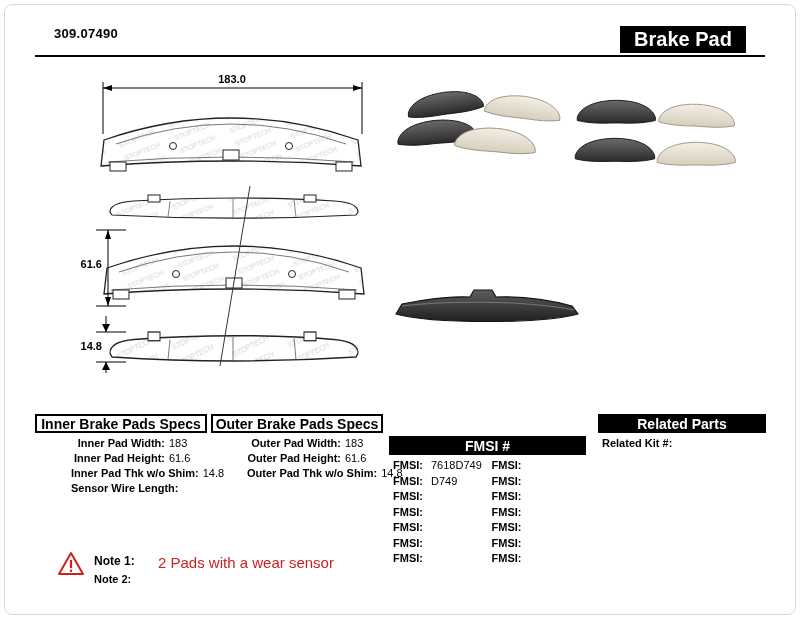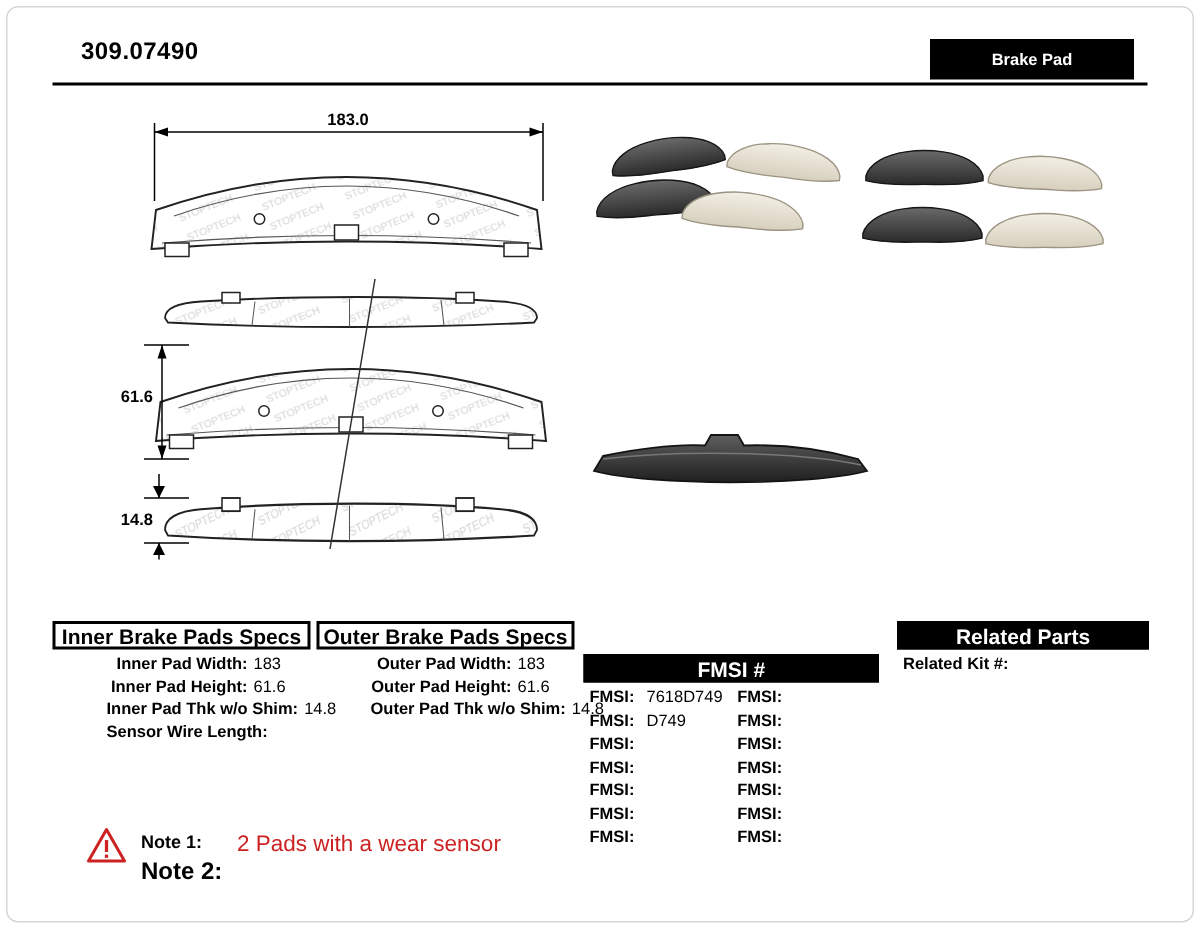--- a/index.html
+++ b/index.html
@@ -1,22 +1,22 @@
 <!DOCTYPE html>
 <html><head>
 <meta charset="utf-8">
 <style>
   * { margin:0; padding:0; box-sizing:border-box; }
   html,body { width:800px; height:619px; background:#fff; overflow:hidden;
     font-family:"Liberation Sans", sans-serif; color:#000; position:relative; }
   .frame { position:absolute; inset:4px; border:1px solid #d6d6d6; border-radius:8px; pointer-events:none; }
 
-  .part-number { position:absolute; left:54px; top:26px; font-size:16px; font-weight:bold; letter-spacing:0.3px; }
-  .product-badge { position:absolute; left:620px; top:26px; width:136px; height:27px; background:#000; color:#fff;
-    font-size:11px; font-weight:bold; display:flex; align-items:center; justify-content:center; }
+  .part-number { position:absolute; left:54px; top:26px; font-size:13px; font-weight:bold; letter-spacing:0.3px; }
+  .product-badge { position:absolute; left:620px; top:26px; width:126px; height:27px; background:#000; color:#fff;
+    font-size:20px; font-weight:bold; display:flex; align-items:center; justify-content:center; }
   .header-rule { position:absolute; left:35px; top:55px; width:730px; height:2px; background:#000; }
 
   svg.drawings { position:absolute; left:40px; top:68px; width:345px; height:305px; }
   svg.photos   { position:absolute; left:392px; top:86px; width:365px; height:100px; }
   svg.sidephoto{ position:absolute; left:392px; top:284px; width:190px; height:44px; }
 
   .col { position:absolute; top:414px; }
   .col-inner   { left:35px;  width:172px; }
   .col-outer   { left:211px; width:172px; }
   .col-fmsi    { left:389px; width:197px;margin-top:22px; }
@@ -34,21 +34,21 @@
   .frow { display:flex; font-size:11px; line-height:15.5px; }
   .frow .lbl { font-weight:bold; width:36px; }
   .frow .val { padding-left:2px; }
 
   .rrow { margin-top:3px; padding-left:4px; font-size:11px; line-height:15px; }
   .rrow .lbl { font-weight:bold; }
 
   .warning-icon { position:absolute; left:57px; top:551px; }
   .note1-label { position:absolute; left:94px; top:554px; font-size:12px; font-weight:bold; }
   .note1-text  { position:absolute; left:158px; top:554px; font-size:15px; font-weight:normal; }
-  .note2-label { position:absolute; left:94px; top:573px; font-size:16px; font-weight:bold; }
+  .note2-label { position:absolute; left:94px; top:573px; font-size:11px; font-weight:bold; }
   .note2-text  { position:absolute; left:141px; top:573px; font-size:12px; font-weight:bold; }
 
   text.dim { font-size:11px; font-weight:bold; font-family:"Liberation Sans", sans-serif; fill:#000; }
 </style>
 </head>
 <body>
 
 <div class="frame"></div>
 
 <div class="part-number">309.07490</div>

